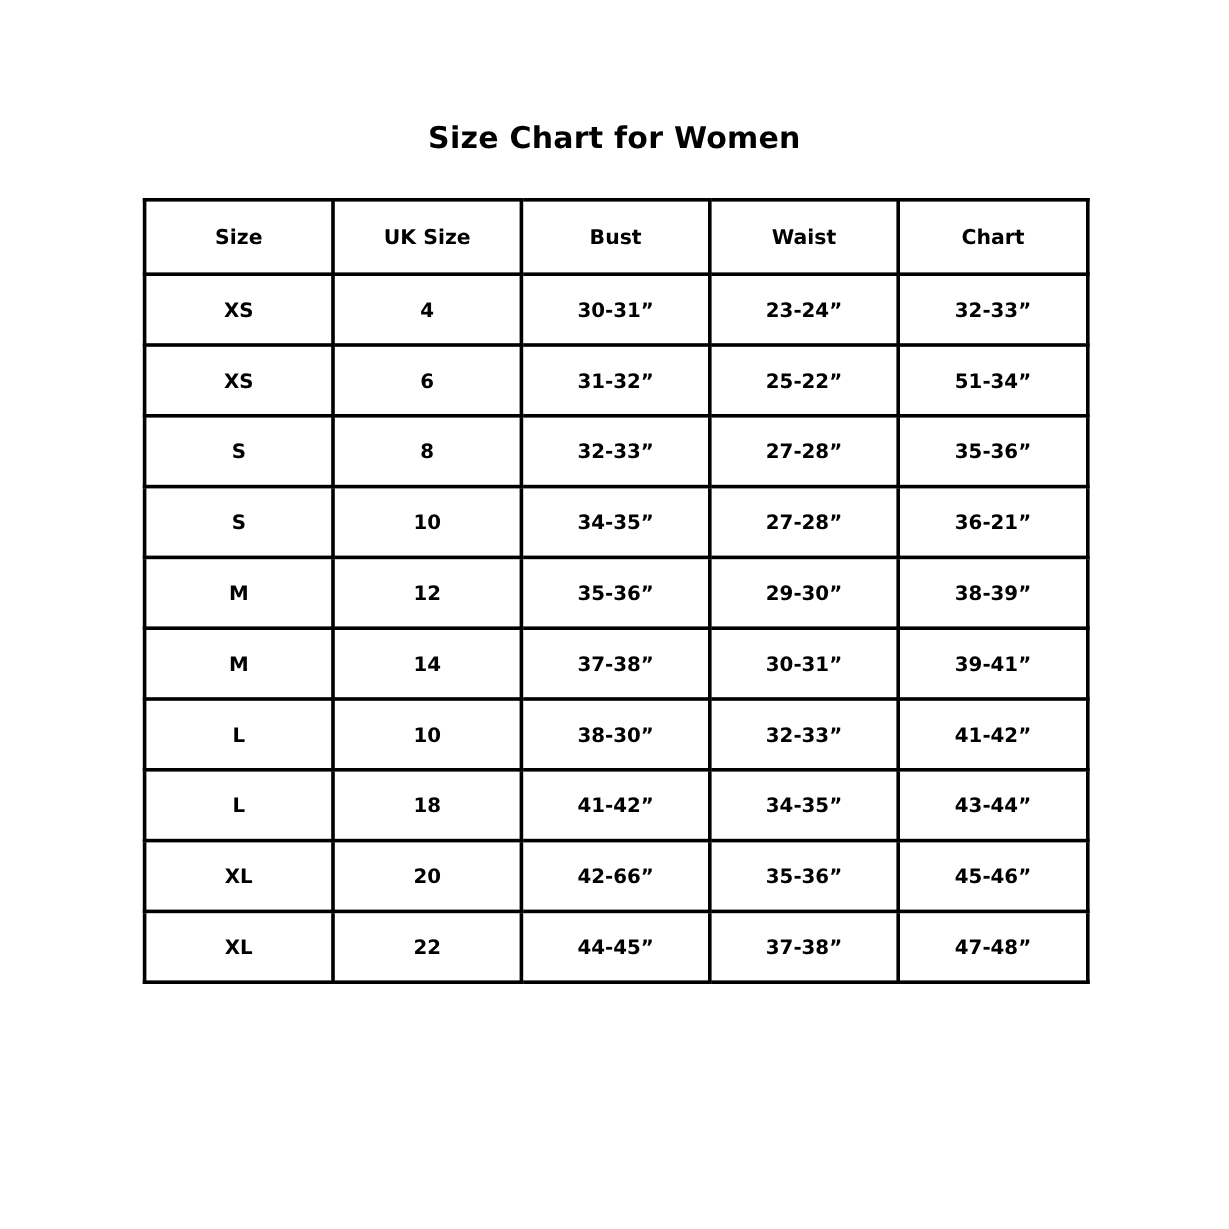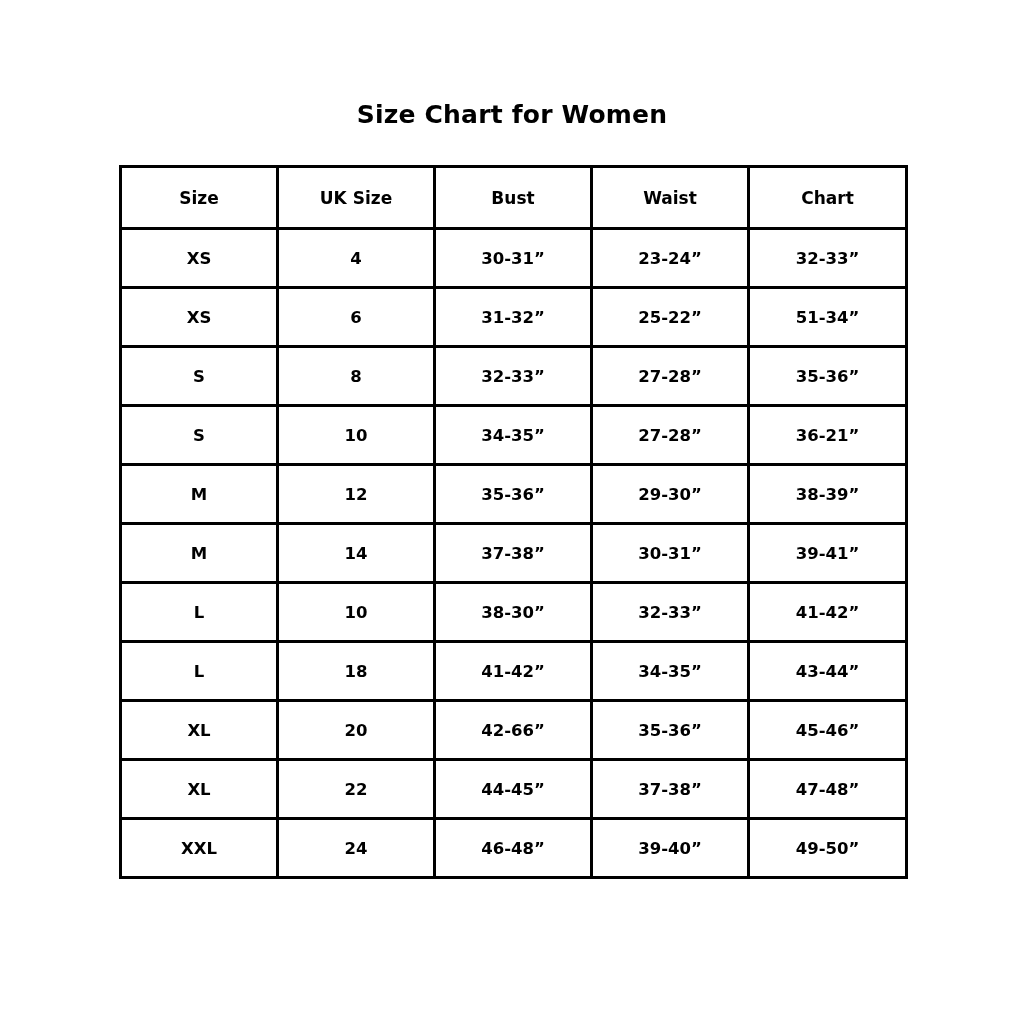--- a/index.html
+++ b/index.html
@@ -150,24 +150,17 @@
           <td>35-36”</td>
           <td>45-46”</td>
         </tr>
         <tr>
           <td>XL</td>
           <td>22</td>
           <td>44-45”</td>
           <td>37-38”</td>
           <td>47-48”</td>
         </tr>
-        <tr>
-          <td>XXL</td>
-          <td>24</td>
-          <td>46-48”</td>
-          <td>39-40”</td>
-          <td>49-50”</td>
-        </tr>
       </tbody>
     </table>
   </div>
 
 </div>
 
 </body></html>

